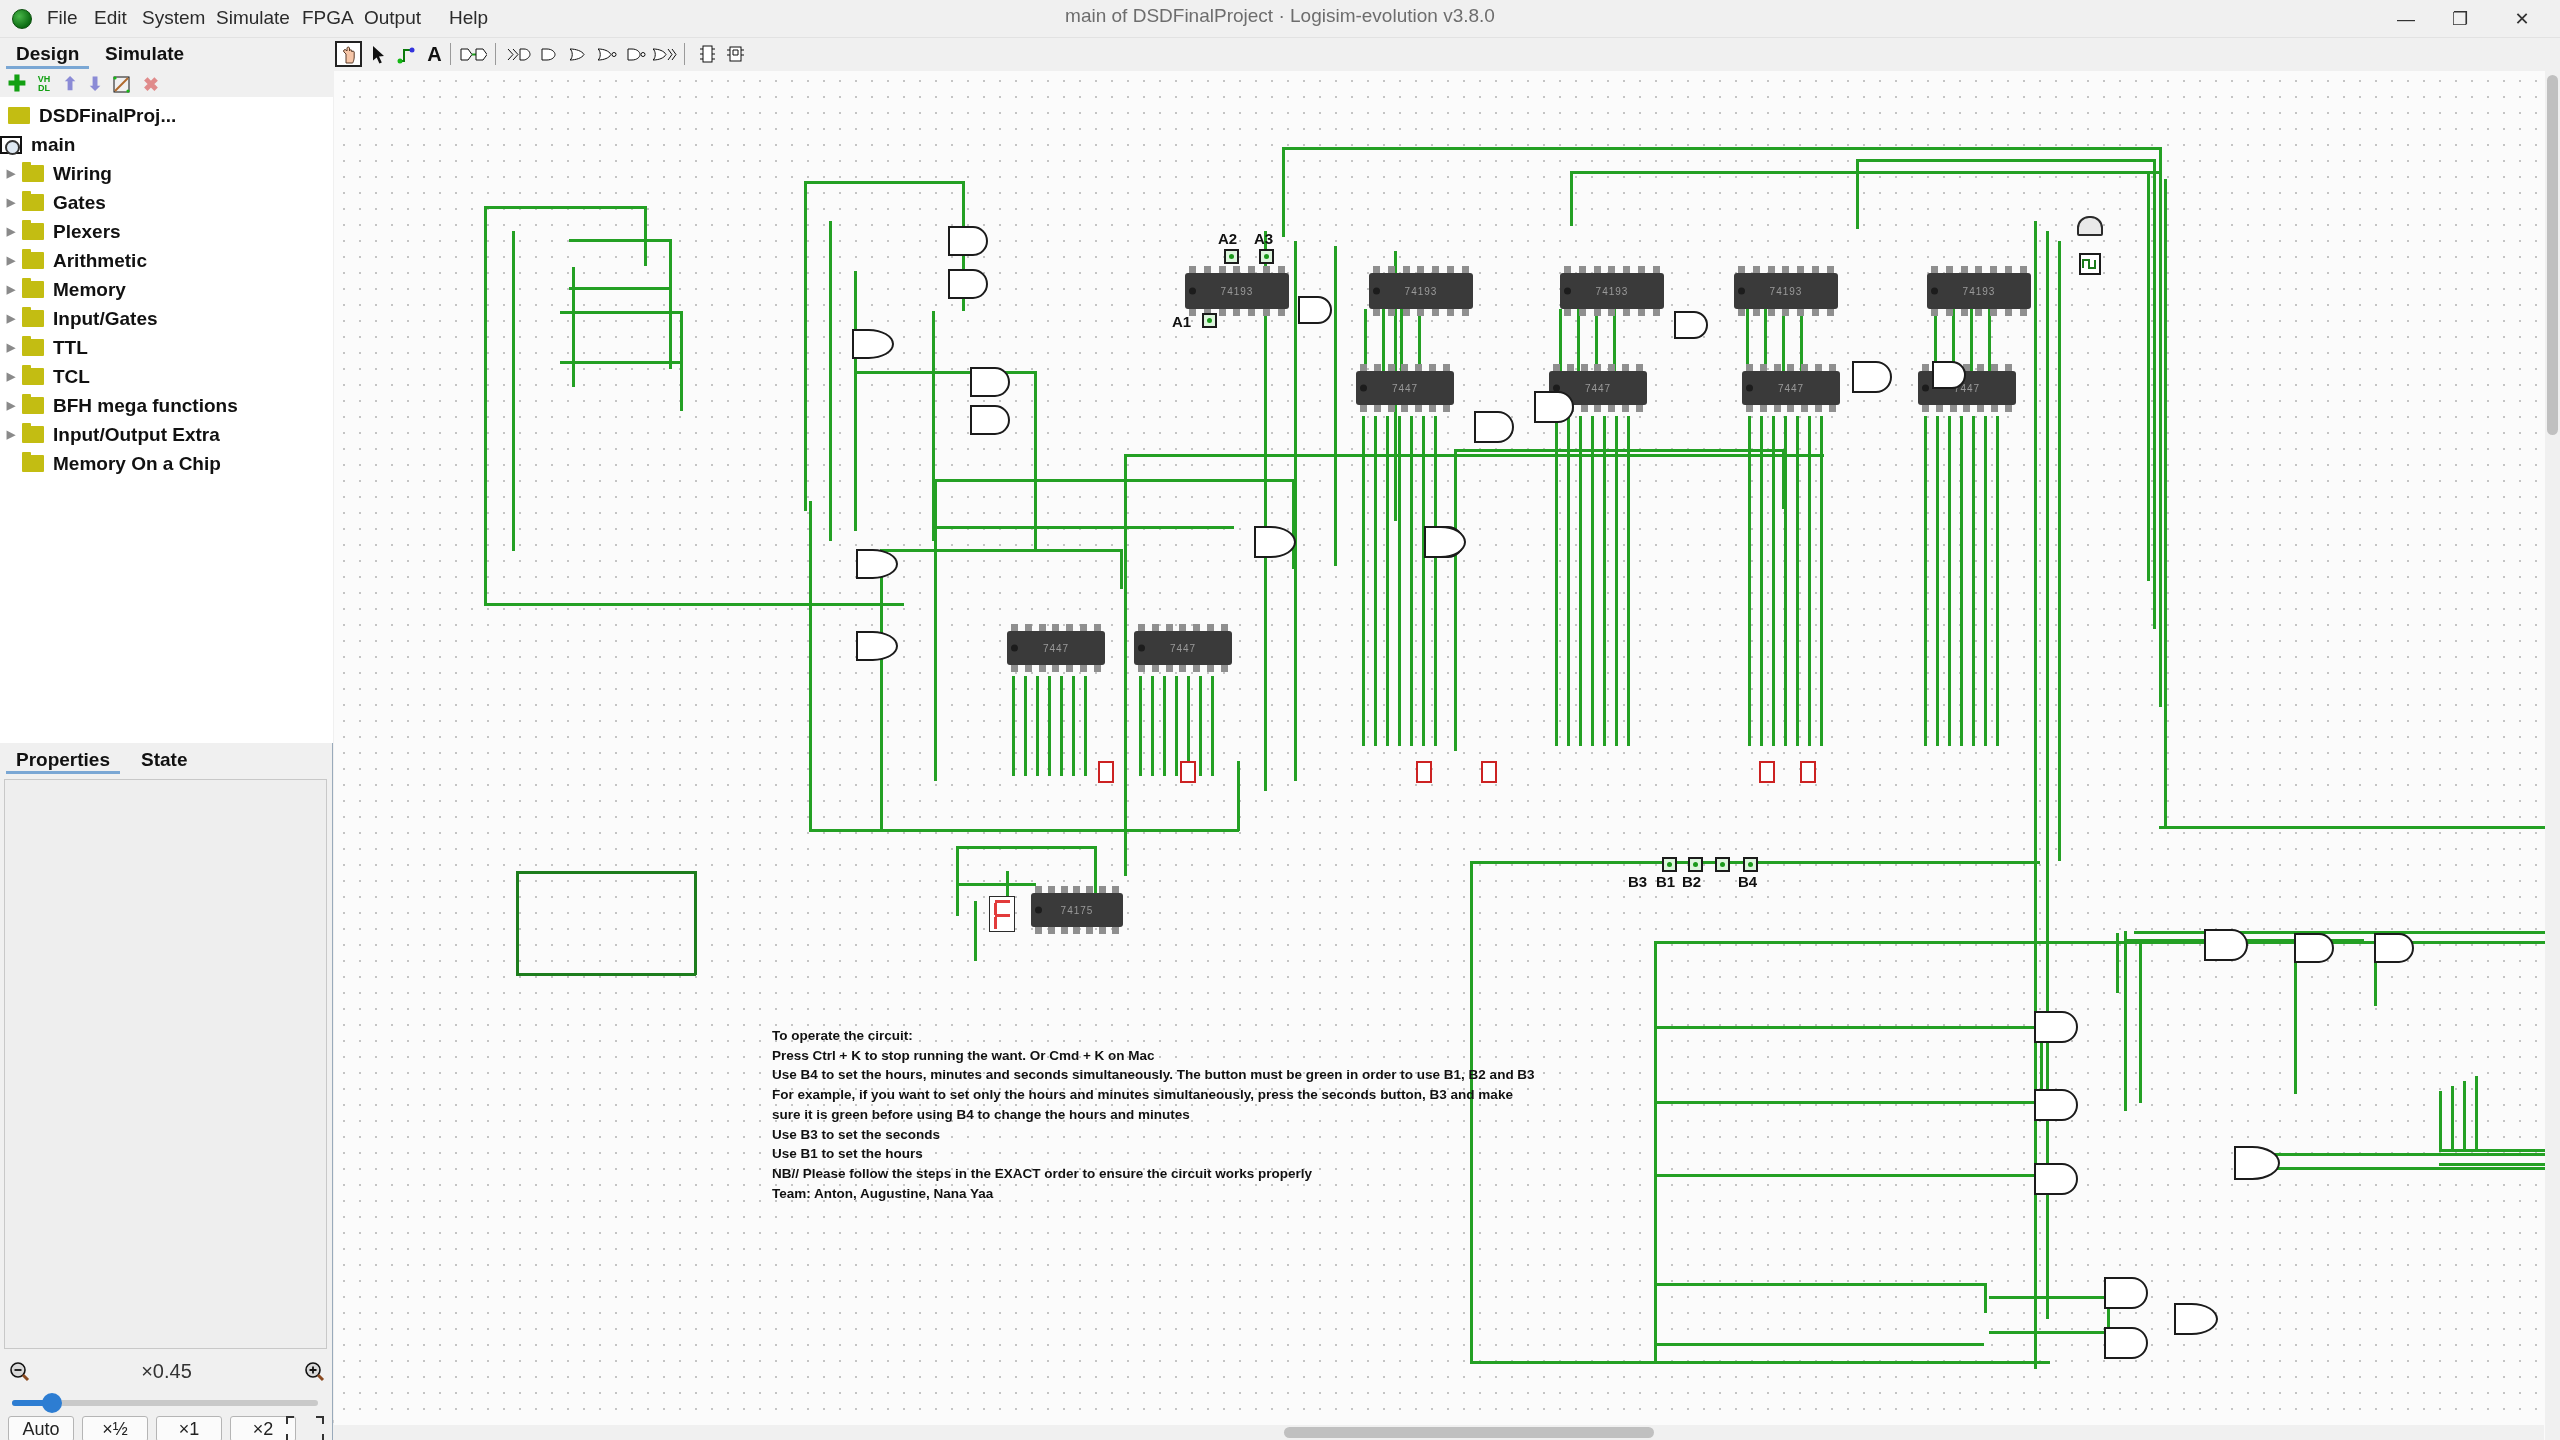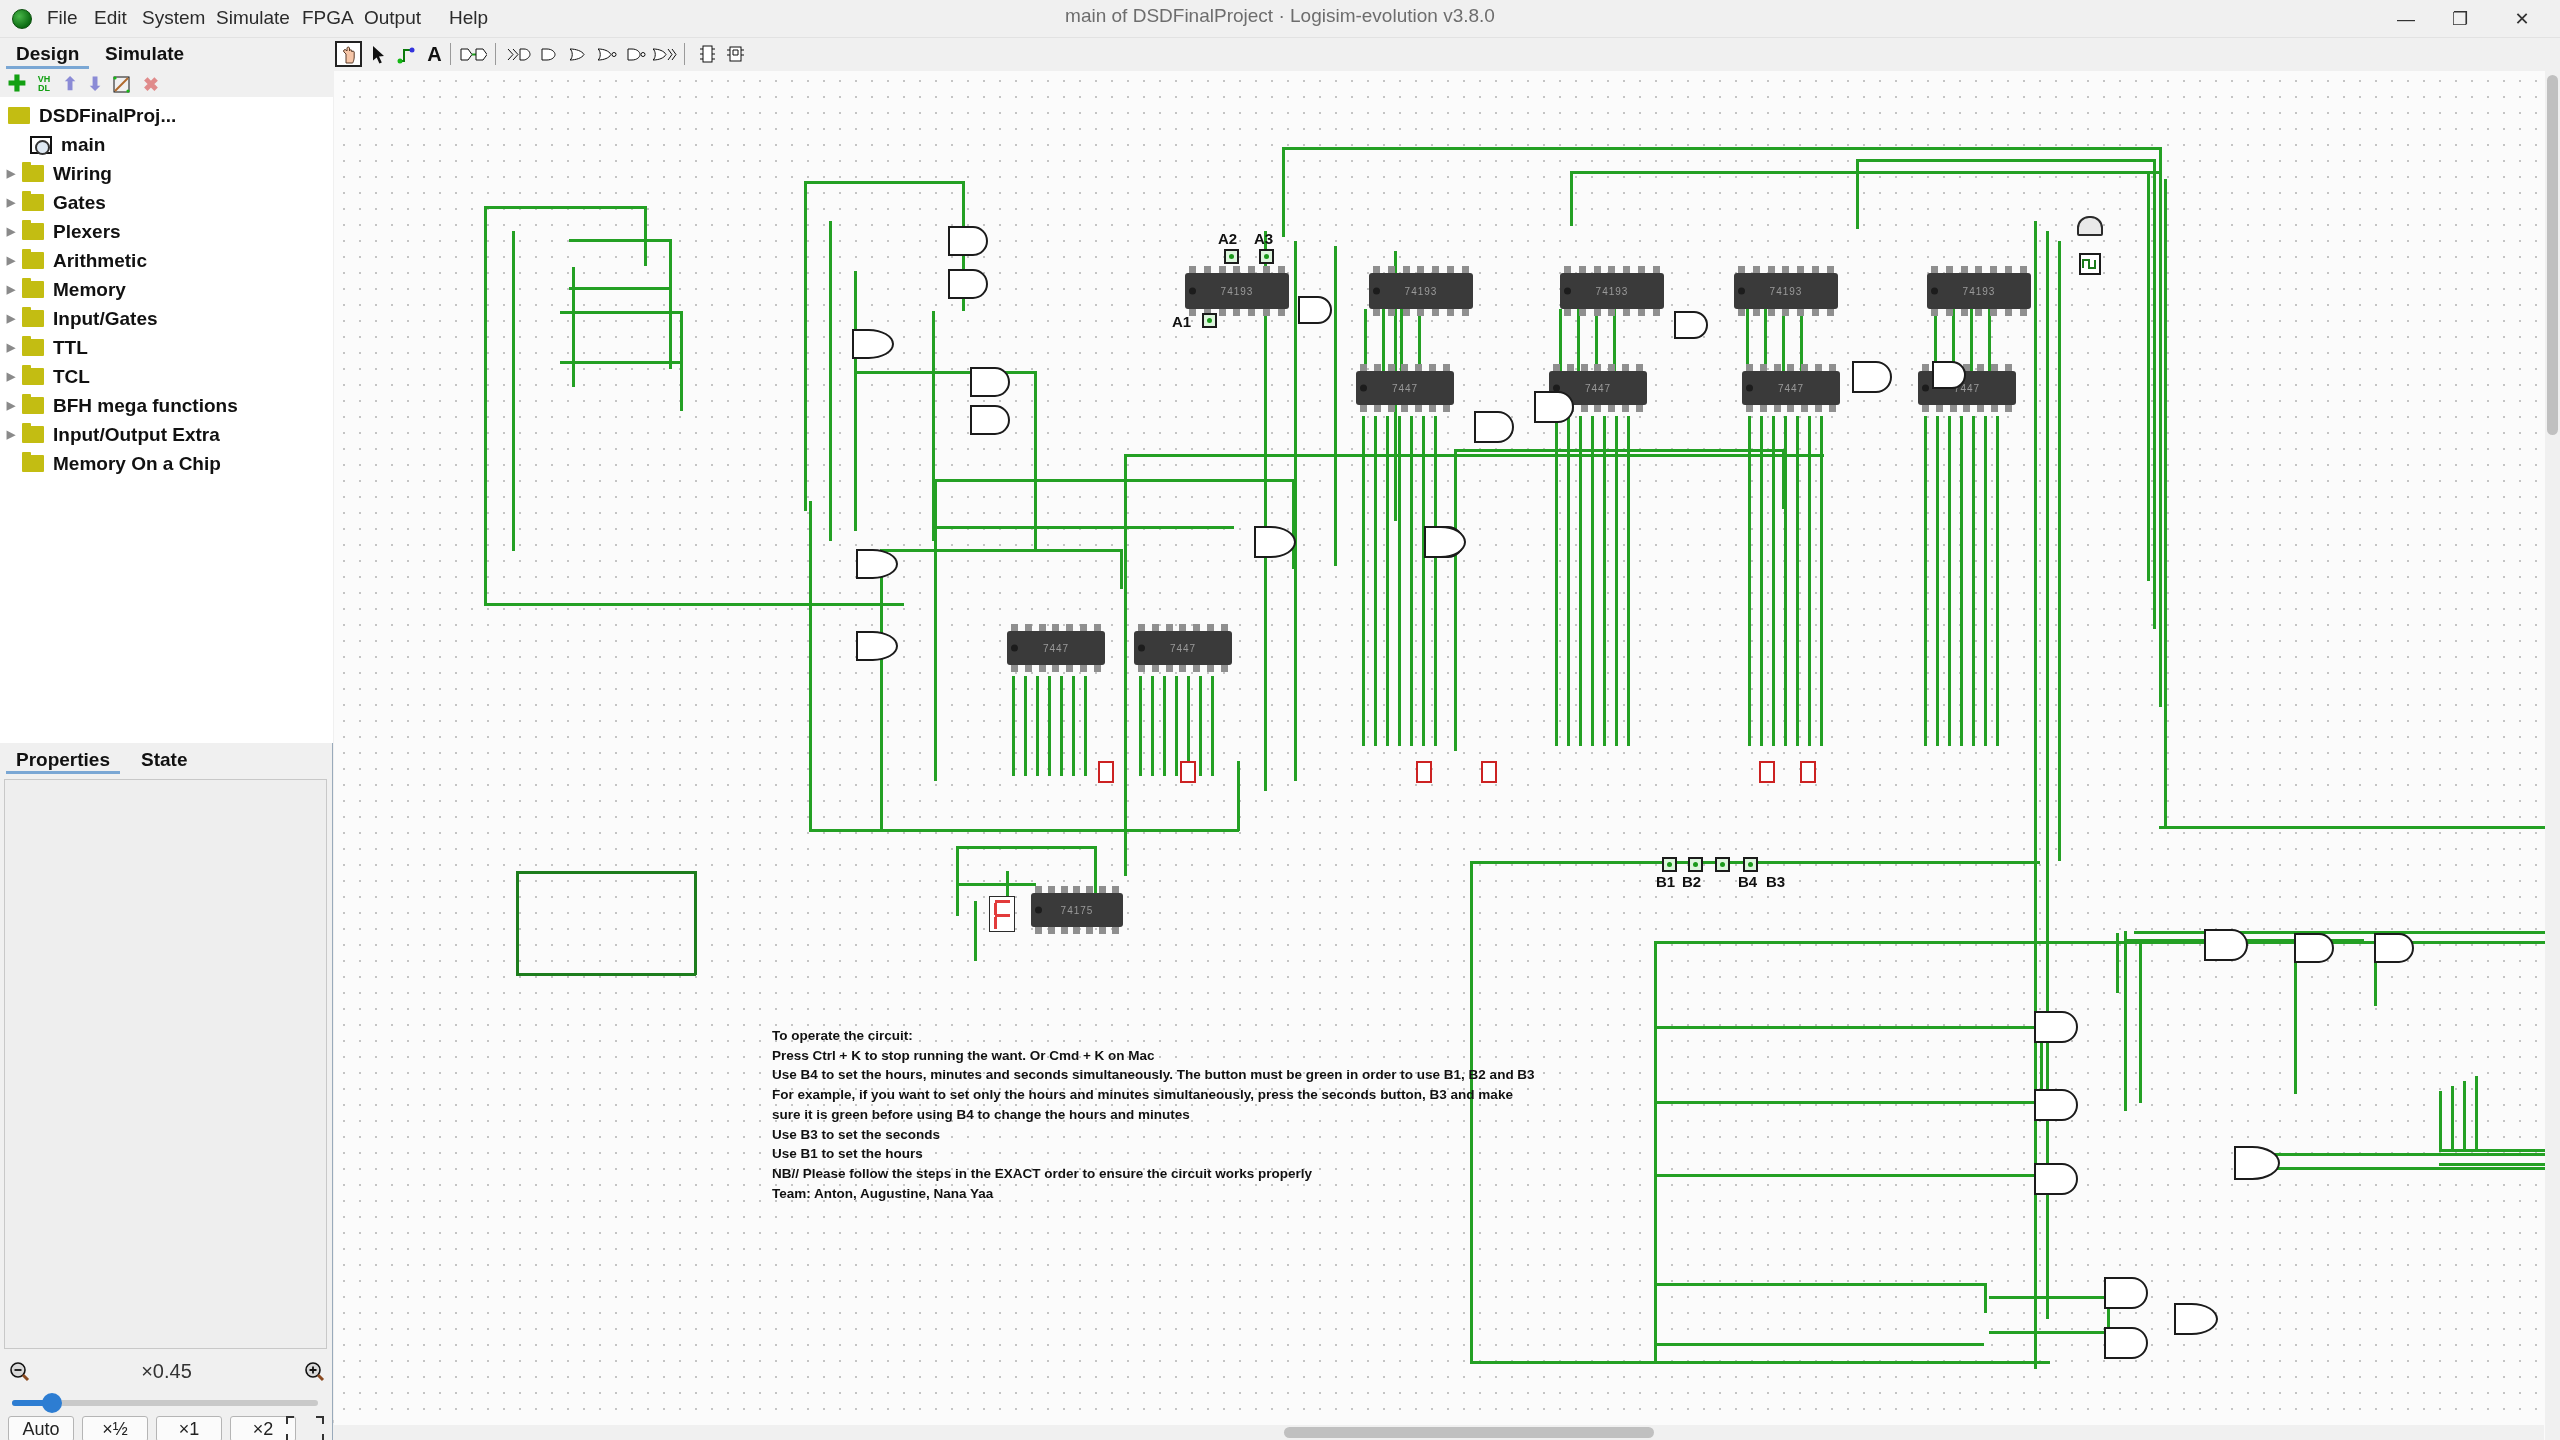--- a/index.html
+++ b/index.html
@@ -251,21 +251,21 @@
         </svg>
     </div>
     <div class="xbtn" style="left:140px;width:22px;color:#e08b8b;font-size:19px">✖</div>
   </div>
 
   <div id="tree">
     <div class="trow" style="padding-left:8px">
       <span class="projicon"></span>
       <span>DSDFinalProj...</span>
     </div>
-    <div class="trow" style="padding-left:30px">
+    <div class="trow" style="">
       <span class="mainicon"></span>
       <span>main</span>
     </div>
     <div class="trow">
       <span class="arrow">▶</span>
       <span class="folder"></span>
       <span>Wiring</span>
     </div>
     <div class="trow">
       <span class="arrow">▶</span>
@@ -814,21 +814,21 @@
         <i></i>
       </div>
   <div class="btnsq" style="left:1381px;top:786px">
         <i></i>
       </div>
   <div class="btnsq" style="left:1409px;top:786px">
         <i></i>
       </div>
   <div class="lbl" style="left:1322px;top:802px">B1</div>
   <div class="lbl" style="left:1348px;top:802px">B2</div>
-  <div class="lbl" style="left:1432px;top:802px">B3</div>
+  <div class="lbl" style="left:1294px;top:802px">B3</div>
   <div class="lbl" style="left:1404px;top:802px">B4</div>
 
   <div class="bell" style="left:1743px;top:145px"></div>
   <div class="clkc" style="left:1745px;top:182px">
     <svg width="18" height="18" viewBox="0 0 18 18">
           <path d="M2 13V5h6v8h6V5" stroke="#1a7a1a" stroke-width="2" fill="none"></path>
         </svg>
   </div>
 
   <div class="gate and" style="left:614px;top:155px;width:40px;height:30px"></div>

